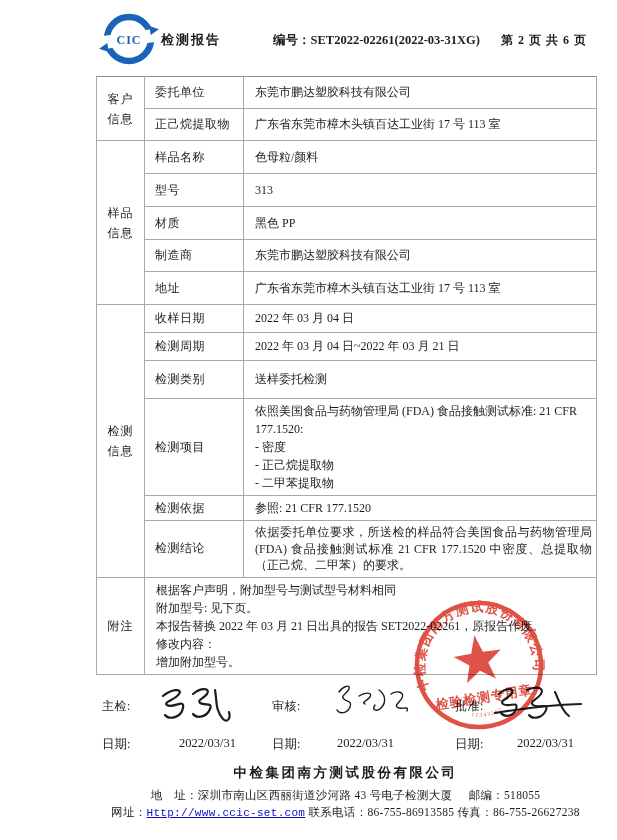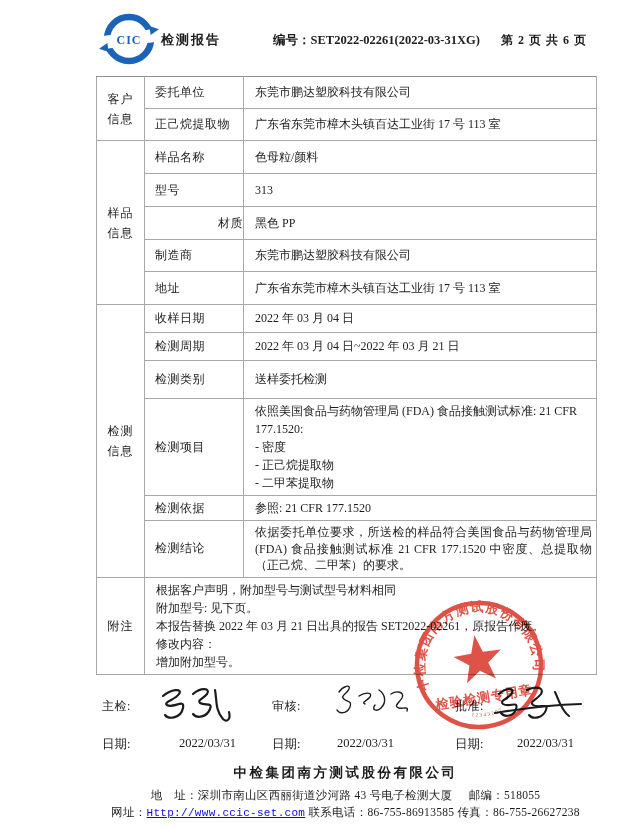--- a/index.html
+++ b/index.html
@@ -94,21 +94,21 @@
             <div>信息</div>
           </td>
           <td class="label-cell" style="height: 33px;">样品名称</td>
           <td class="val-cell" style="height: 33px;">色母粒/颜料</td>
         </tr>
         <tr>
           <td class="label-cell" style="height: 33px;">型号</td>
           <td class="val-cell" style="height: 33px;">313</td>
         </tr>
         <tr>
-          <td class="label-cell" style="height: 33px; text-align: right;">材质</td>
+          <td class="label-cell" style="height: 33px;">材质</td>
           <td class="val-cell" style="height: 33px;">黑色 PP</td>
         </tr>
         <tr>
           <td class="label-cell" style="height: 32px;">制造商</td>
           <td class="val-cell" style="height: 32px;">东莞市鹏达塑胶科技有限公司</td>
         </tr>
         <tr>
           <td class="label-cell" style="height: 33px;">地址</td>
           <td class="val-cell" style="height: 33px;">广东省东莞市樟木头镇百达工业街 17 号 113 室</td>
         </tr>

